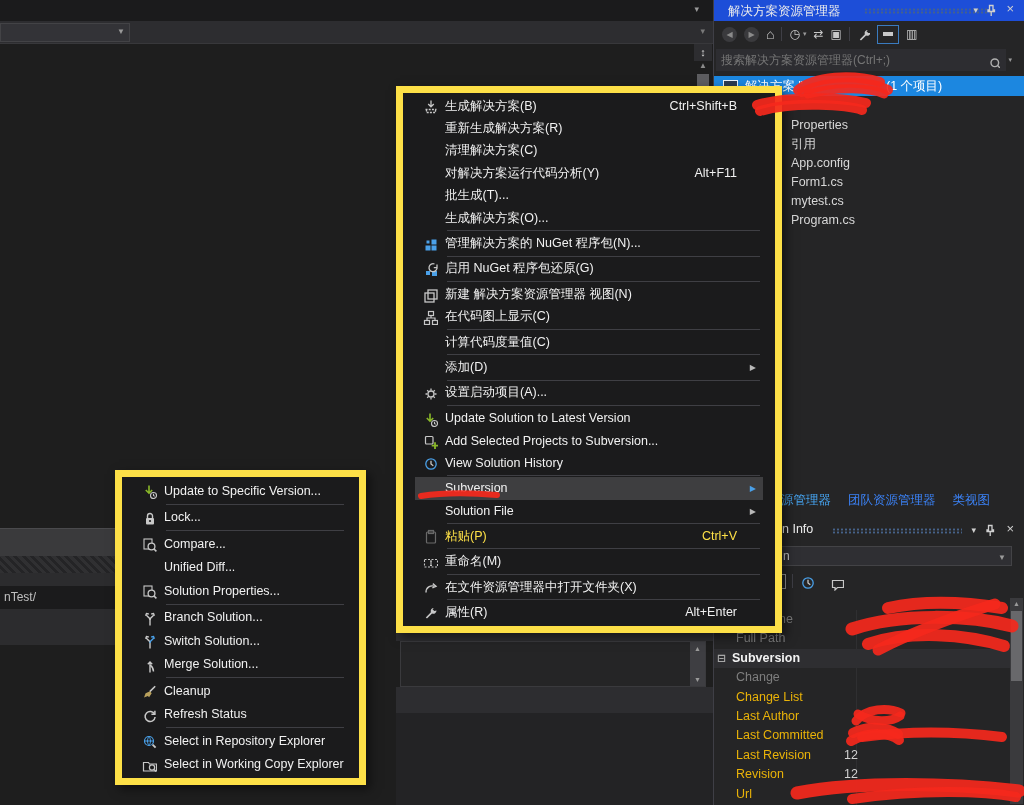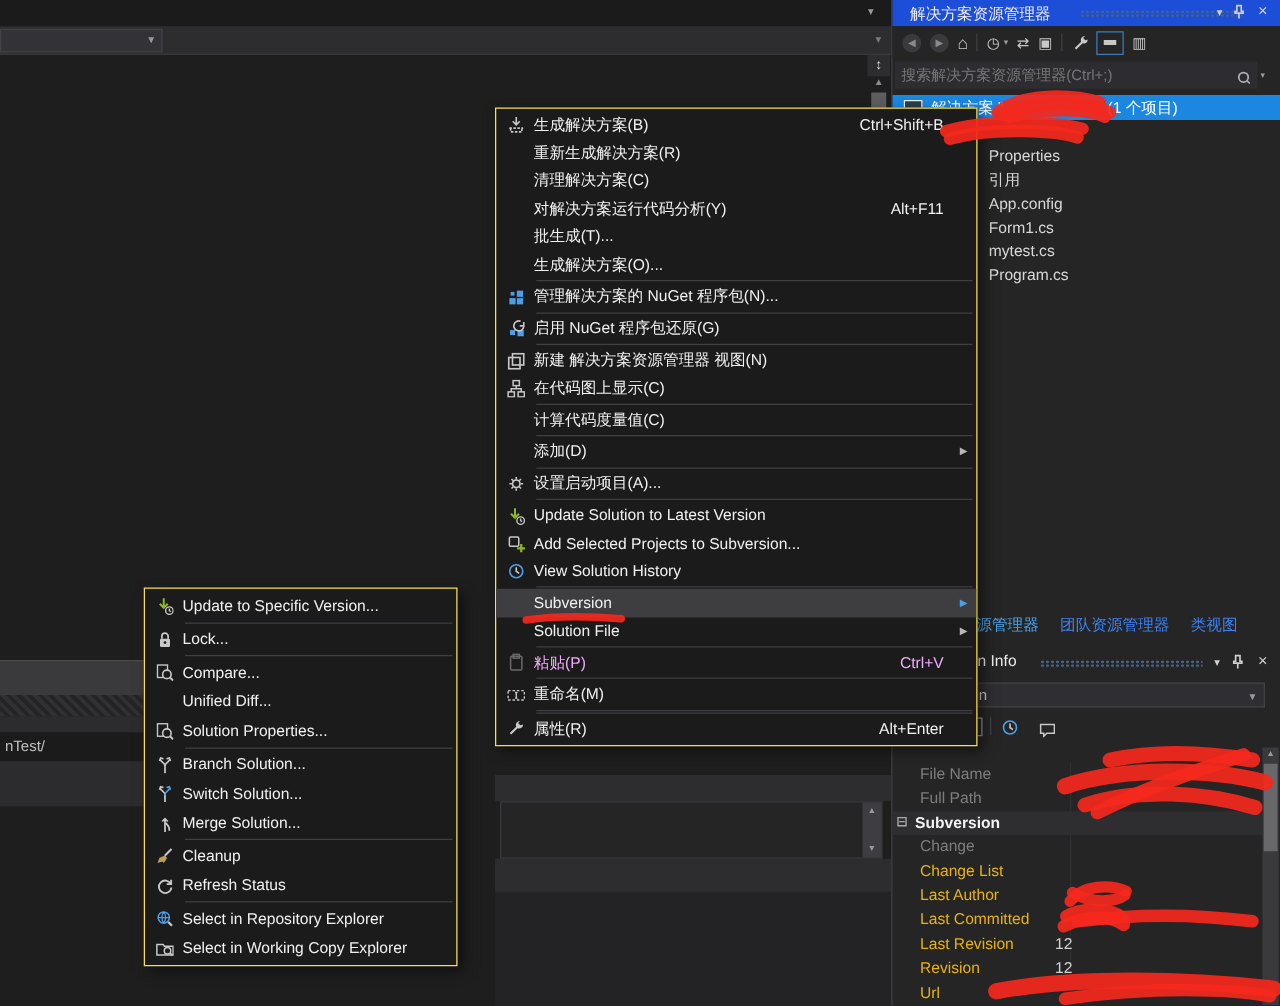--- a/index.html
+++ b/index.html
@@ -77,33 +77,33 @@
   .plbl{position:absolute;left:22px;white-space:nowrap;color:#eab308}
   .plbl.muted{color:#7e7e7e}
   .pval{position:absolute;left:130px;white-space:nowrap;color:#d2d2d2}
   .prow.cat{background:#2e2e31;font-weight:bold}
   .prow.cat .plbl{left:18px;color:#f2f2f2}
   .catbox{position:absolute;left:3px;top:0;color:#a8a8a8;font-size:11px}
   .gsb{position:absolute;right:1px;top:598px;bottom:1px;width:13px;background:#3a3a3d;z-index:4}
   .gsb .up{position:absolute;top:2px;left:0;right:0;text-align:center;font-size:7px;color:#9a9a9a}
   .gsb .thumb{position:absolute;left:1px;right:1px;top:13px;height:70px;background:#68686b}
   
-  .menu{position:absolute;background:#1b1b1c;border:1px solid #fde047;box-shadow:4px 4px 10px rgba(0,0,0,.5);padding:2px 0;box-sizing:border-box}
+  .menu{position:absolute;background:#1b1b1c;border:7px solid #fde047;box-shadow:4px 4px 10px rgba(0,0,0,.5);padding:2px 12px;box-sizing:border-box}
   #mainmenu{left:396px;top:86px;width:386px;z-index:30}
   #submenu{left:115px;top:470px;width:251px;z-index:31}
   .mi{position:relative;display:flex;align-items:center;padding-right:10px}
   #mainmenu .mi{height:22.4px}
   #submenu .mi{height:23.5px}
   .gut{flex:0 0 30px;text-align:center}
   .lbl{font-size:12.5px;color:#f1f1f1;white-space:nowrap}
   .sc{font-size:12.5px;color:#f1f1f1;margin-left:auto;padding-right:16px;white-space:nowrap}
   .arr{position:absolute;right:7px;top:50%;transform:translateY(-50%);font-size:8px;color:#b8b8b8}
   .arr.blue{color:#4aa0e8}
   .mi.hl{background:#3e3e40}
-  .mi.dis .lbl,.mi.dis .sc{color:#f0abfc}
+  .mi.dis .lbl,.mi.dis .sc{color:#fde047}
   .mi.dis .gut svg{opacity:.45}
   .msep{height:1px;background:#3f3f44;margin:1px 3px 1px 32px}
   
   #redact{left:0;top:0;z-index:60;pointer-events:none}
 </style>
 </head>
 <body>
 
 <svg width="0" height="0" style="position:absolute">
   <defs>
@@ -501,20 +501,26 @@
       <span class="sc">Ctrl+V</span>
     </div>
   <div class="msep"></div>
   <div class="mi">
       <span class="gut"><svg class="ic">
           <use href="#sym-rename"></use>
         </svg></span>
       <span class="lbl">重命名(M)</span>
     </div>
   <div class="msep"></div>
+  <div class="mi">
+      <span class="gut"><svg class="ic">
+          <use href="#sym-curve-arrow"></use>
+        </svg></span>
+      <span class="lbl">在文件资源管理器中打开文件夹(X)</span>
+    </div>
   <div class="msep"></div>
   <div class="mi">
       <span class="gut"><svg class="ic">
           <use href="#sym-wrench"></use>
         </svg></span>
       <span class="lbl">属性(R)</span>
       <span class="sc">Alt+Enter</span>
     </div>
 </div>
 

